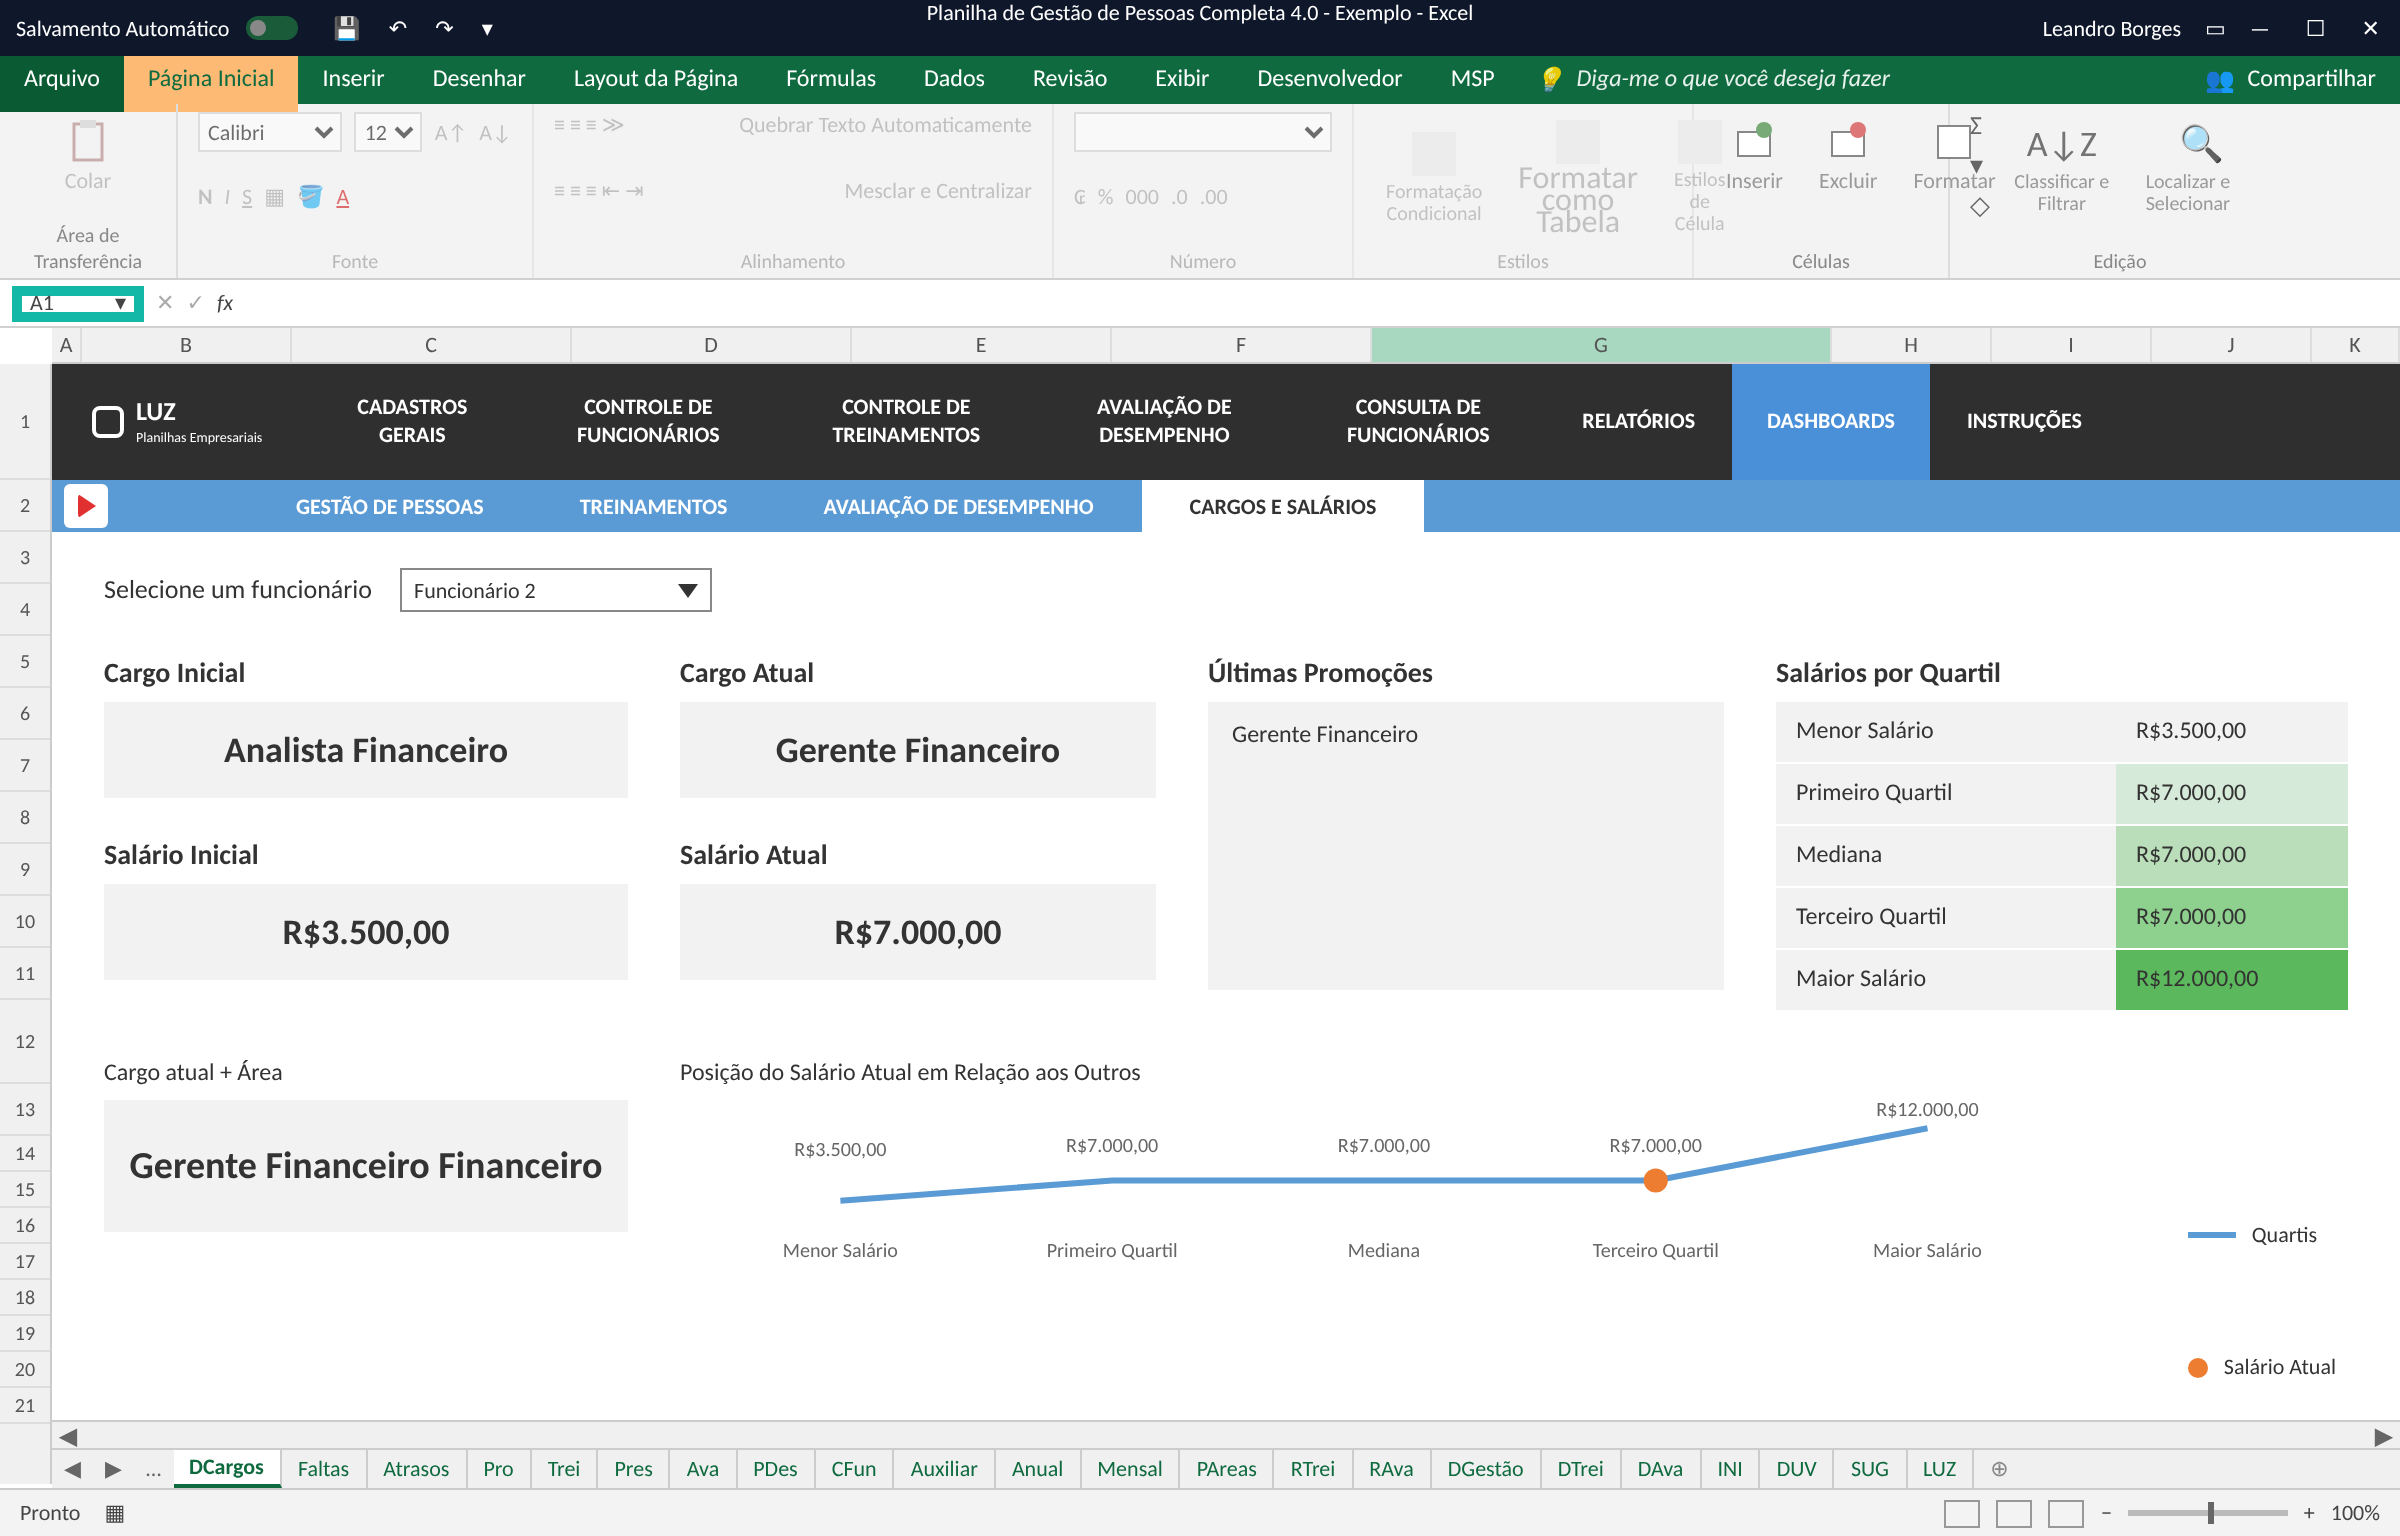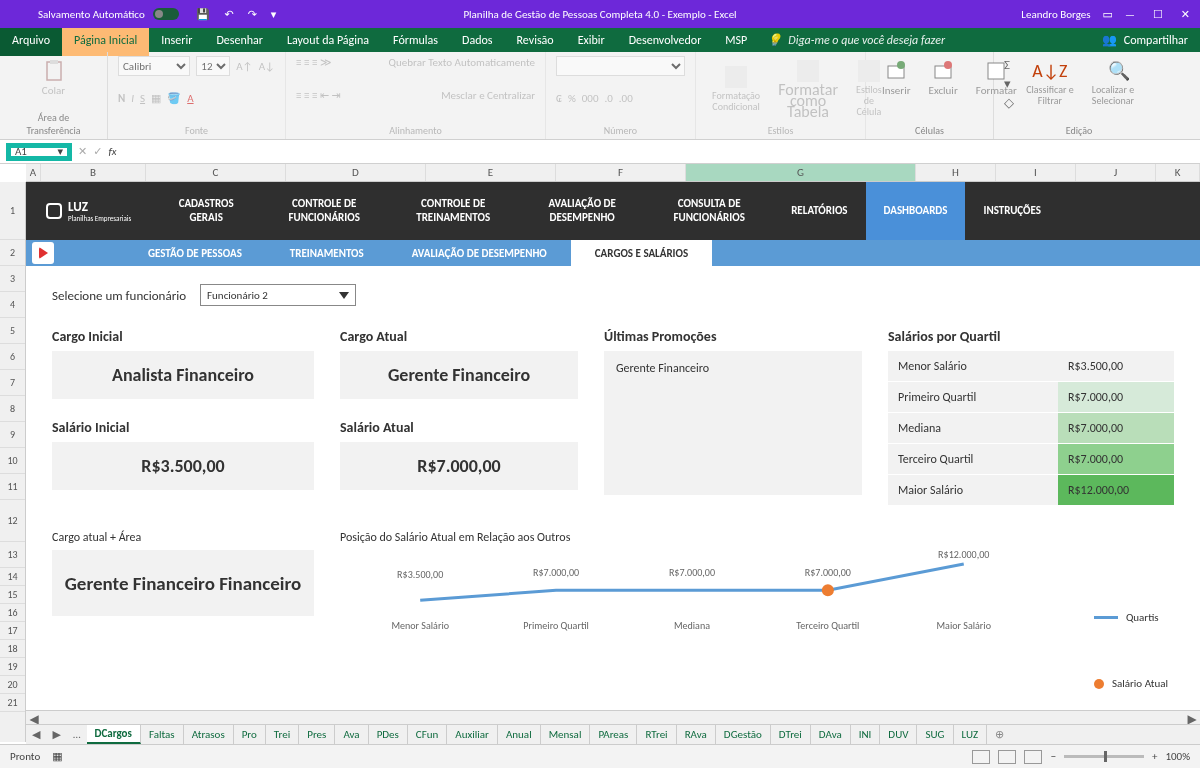--- a/index.html
+++ b/index.html
@@ -1,17 +1,17 @@
 <!DOCTYPE html>
 <html><head>
 <meta charset="utf-8">
 <style>
 *{margin:0;padding:0;box-sizing:border-box;font-family:"Segoe UI",Calibri,sans-serif;}
 body{background:#fff;width:1200px;height:768px;overflow:hidden;font-size:12px;color:#444;}
-.titlebar{background:#6d28d9;height:28px;display:flex;align-items:center;color:#fff;font-size:11px;position:relative;padding-left:30px;}
+.titlebar{background:#0f172a;height:28px;display:flex;color:#fff;font-size:11px;position:relative;}
 .titlebar .left{display:flex;align-items:center;gap:8px;padding-left:8px;}
 .titlebar .title{position:absolute;left:50%;transform:translateX(-50%);}
 .titlebar .right{margin-left:auto;display:flex;align-items:center;gap:12px;padding-right:10px;}
 .titlebar .winctl{display:flex;gap:18px;}
 .tog{width:26px;height:12px;border-radius:6px;background:#1a5c3a;position:relative;}
 .tog::after{content:"";position:absolute;width:8px;height:8px;border-radius:50%;background:#888;left:2px;top:2px;}
 .qat{display:flex;gap:14px;margin-left:10px;}
 .menubar{background:#0f6b3f;height:24px;display:flex;align-items:center;color:#fff;font-size:12px;}
 .menubar .m{padding:16px 12px;height:24px;display:flex;align-items:center;cursor:pointer;}
 .menubar .m.arq{background:#0a5a33;}
@@ -133,21 +133,21 @@
       <span>💡</span>
       <span>Diga-me o que você deseja fazer</span>
     </div>
   <div class="share">
       <span>👥</span>
       <span>Compartilhar</span>
     </div>
 </div>
 
 <div class="ribbon">
-  <div class="grp" style="width:108px">
+  <div class="grp" style="width:89px">
     <div class="big dim">
       <svg class="bigic">
           <rect x="4" y="2" width="14" height="18" fill="none" stroke="#a77" stroke-width="1.5"></rect>
           <rect x="7" y="0" width="8" height="4" fill="#ccc"></rect>
         </svg>
       <span>Colar</span>
     </div>
     <div class="lbl">Área de Transferência</div>
   </div>
   <div class="grp dim" style="width:178px">
@@ -240,21 +240,21 @@
     <div class="lbl">Células</div>
   </div>
   <div class="grp" style="width:170px;border-right:none">
     <div class="row" style="justify-content:space-around">
       <div style="display:flex;flex-direction:column;gap:4px;font-size:13px;color:#666">
         <span>Σ</span>
         <span>▾</span>
         <span>◇</span>
       </div>
       <div class="big">
-          <span style="font-size:18px;color:#c2410c">A↓Z</span>
+          <span style="font-size:18px;color:#737373">A↓Z</span>
           <span style="font-size:10px;line-height:11px;text-align:center">Classificar e Filtrar</span>
         </div>
       <div class="big">
           <span style="font-size:18px;color:#4a90d9">🔍</span>
           <span style="font-size:10px;line-height:11px;text-align:left">Localizar e Selecionar</span>
         </div>
     </div>
     <div class="lbl">Edição</div>
   </div>
 </div>

